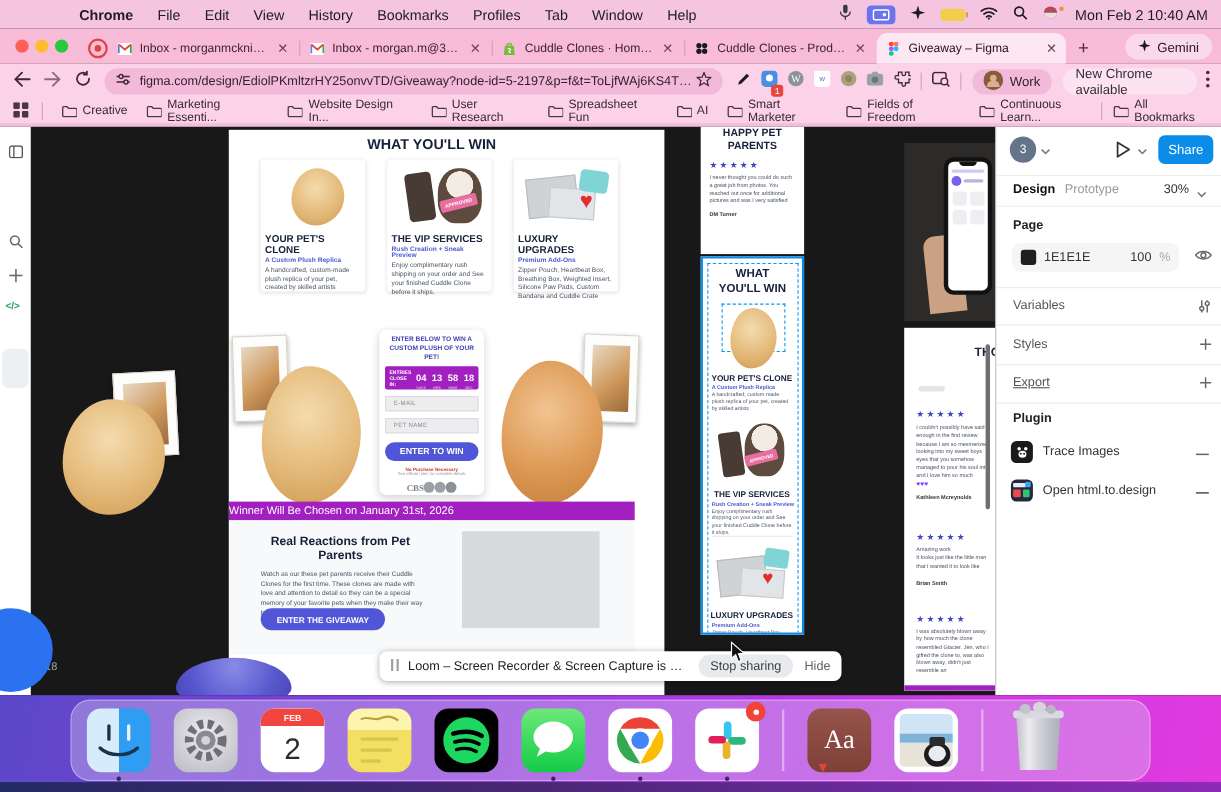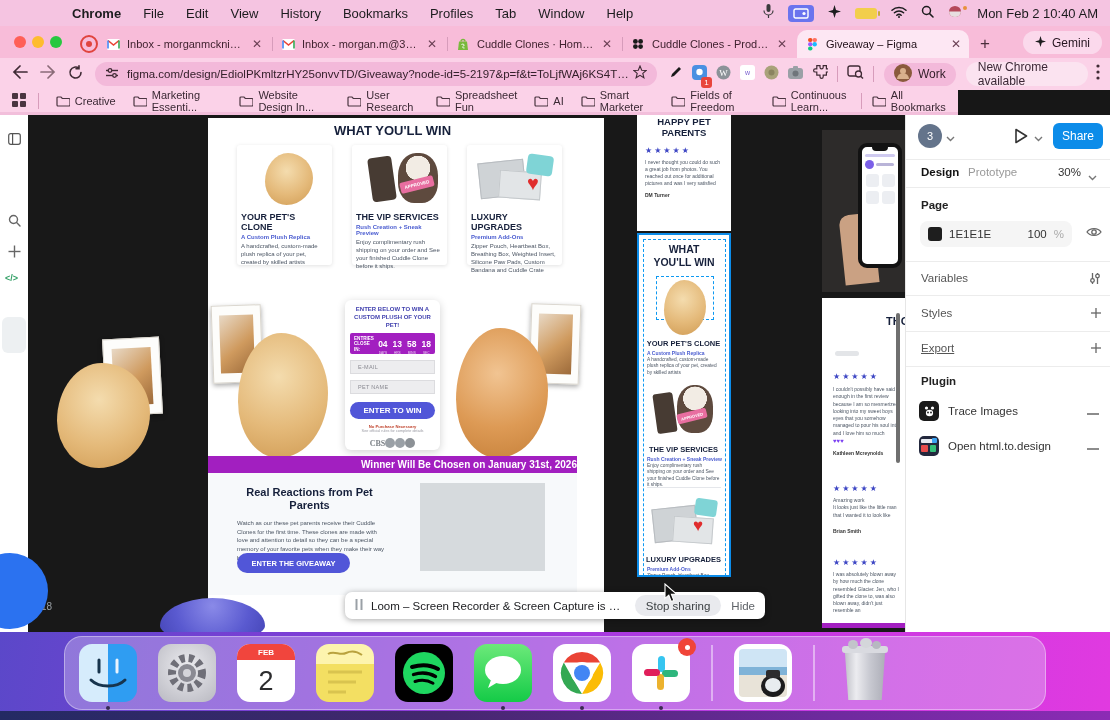--- a/index.html
+++ b/index.html
@@ -38,21 +38,21 @@
   .toolbar{position:absolute;left:0;top:58px;width:1110px;height:32px;background:#fbd2e8;display:flex;align-items:center;z-index:39;}
   .nav-ic{margin-left:12px;flex:0 0 auto;}
   .urlpill{margin-left:12px;width:562px;height:24px;border-radius:12px;background:#f3b9da;display:flex;align-items:center;padding:0 10px;box-sizing:border-box;}
   .urltext{font-size:11.5px;color:#35202b;margin-left:8px;flex:1;}
   .ext{display:flex;align-items:center;gap:9px;margin-left:12px;}
   .chip{height:23px;border-radius:12px;background:#f3b9da;display:flex;align-items:center;gap:6px;padding:0 10px;font-size:12px;color:#35202b;}
   .updatepill{height:24px;border-radius:13px;background:#fbe3f0;display:flex;align-items:center;padding:0 12px;font-size:12px;color:#3c2836;}
   .vdiv{width:1px;height:16px;background:#d79cbb;}
 
   
-  .bookmarks{position:absolute;left:0;top:90px;width:958px;height:22px;background:#fbd2e8;display:flex;align-items:center;font-size:11px;color:#3a2833;z-index:39;border-bottom:3px solid #f2bfdb;box-sizing:content-box;}
+  .bookmarks{position:absolute;left:0;top:90px;width:1110px;height:22px;background:#fbd2e8;display:flex;align-items:center;font-size:11px;color:#3a2833;z-index:39;border-bottom:3px solid #f2bfdb;box-sizing:content-box;}
   .bm{display:flex;align-items:center;gap:5px;margin-left:17px;}
   .bm svg{flex:0 0 auto;}
   .bm-right{margin-left:auto;display:flex;align-items:center;gap:10px;margin-right:12px;}
 
   
   .content{position:absolute;left:0;top:115px;width:1110px;height:517px;overflow:hidden;}
   .figsidebar{position:absolute;left:0;top:0;width:28px;height:517px;background:#fff;border-right:1px solid #e4e4e4;}
   .canvas{position:absolute;left:28px;top:0;width:877px;height:517px;background:#181818;overflow:hidden;}
   .figpanel{position:absolute;left:905px;top:0;width:205px;height:517px;background:#fff;border-left:1px solid #e6e6e6;font-size:11.5px;color:#333;}
 
@@ -477,21 +477,21 @@
           <div style="margin-top:5px;text-align:center;font-size:4.2px;color:#c0442e;font-weight:bold;">No Purchase Necessary</div>
           <div style="text-align:center;font-size:3.8px;color:#9a9aa2;">See official rules for complete details</div>
           <div style="margin-top:5px;display:flex;align-items:center;justify-content:center;padding:0 2px;">
             <span style="font-family:'Liberation Serif',serif;font-size:8px;color:#7d8288;font-weight:bold;">CBS</span>
             <span style="width:10px;height:10px;border-radius:50%;background:#9aa0a6;"></span>
             <span style="width:10px;height:10px;border-radius:50%;background:#9aa0a6;"></span>
             <span style="width:10px;height:10px;border-radius:50%;background:#8c9196;"></span>
           </div>
         </div>
 
-        <div class="purplebar abs" style="left:0;top:338px;width:369px;height:17px;display:flex;align-items:center;justify-content:flex-end;font-size:10px;font-weight:700;">
+        <div class="purplebar abs" style="left:0;top:338px;width:369px;height:17px;display:flex;align-items:center;justify-content:flex-start;font-size:10px;font-weight:400;">
             <span>Winner Will Be Chosen on January 31st, 2026</span>
           </div>
 
         <div class="abs" style="left:0;top:355px;width:369px;height:122px;background:#f7f9fb;">
           <div class="navy" style="position:absolute;left:29px;top:13px;width:145px;font-size:11px;font-weight:800;line-height:1.15;text-align:center;">Real Reactions from Pet Parents</div>
           <div class="graybody" style="position:absolute;left:29px;top:46px;width:152px;font-size:6px;line-height:1.45;">Watch as our these pet parents receive their Cuddle Clones for the first time. These clones are made with love and attention to detail so they can be a special memory of your favorite pets when they make their way back home.</div>
           <div class="indigobtn" style="position:absolute;left:29px;top:80px;width:113px;height:20px;border-radius:10px;font-size:7.5px;">
               <span>ENTER THE GIVEAWAY</span>
             </div>
           <div class="abs" style="left:212px;top:10px;width:125px;height:88px;background:#d6dadd;"></div>
@@ -761,20 +761,26 @@
             <rect x="16" y="21" width="7" height="16" rx="3.5" fill="#ecb22e"></rect>
             <rect x="3" y="16" width="16" height="7" rx="3.5" fill="#e01e5a"></rect>
           </svg>
       </div>
       <span class="badge">
           <i></i>
         </span>
     </div>
     <div class="dockdiv"></div>
     <div class="dock-item">
+      <div class="dock-sq" style="background:linear-gradient(#96544a,#7e4038);display:flex;align-items:center;justify-content:center;">
+        <span style="font-family:'Liberation Serif',serif;font-size:24px;color:#fff;">Aa</span>
+        <i style="position:absolute;left:10px;bottom:0;width:8px;height:8px;background:#d9483b;clip-path:polygon(0 0,100% 0,50% 100%);"></i>
+      </div>
+    </div>
+    <div class="dock-item">
       <div class="dock-sq" style="background:#fff;">
         <div style="position:absolute;left:5px;top:5px;right:5px;bottom:5px;background:linear-gradient(#cfe5f5 0 55%,#e8e3d8 55%);border-radius:4px;"></div>
         <div style="position:absolute;left:5px;top:23px;right:5px;height:8px;background:#7fb3d8;"></div>
         <svg style="position:absolute;right:4px;bottom:2px;" width="30" height="34" viewBox="0 0 30 34">
             <ellipse cx="15" cy="20" rx="12" ry="11" fill="#1c1c1e"></ellipse>
             <ellipse cx="15" cy="19" rx="8" ry="7" fill="#e8ecef"></ellipse>
             <rect x="8" y="4" width="14" height="8" rx="2" fill="#2c2c2e"></rect>
           </svg>
       </div>
     </div>

